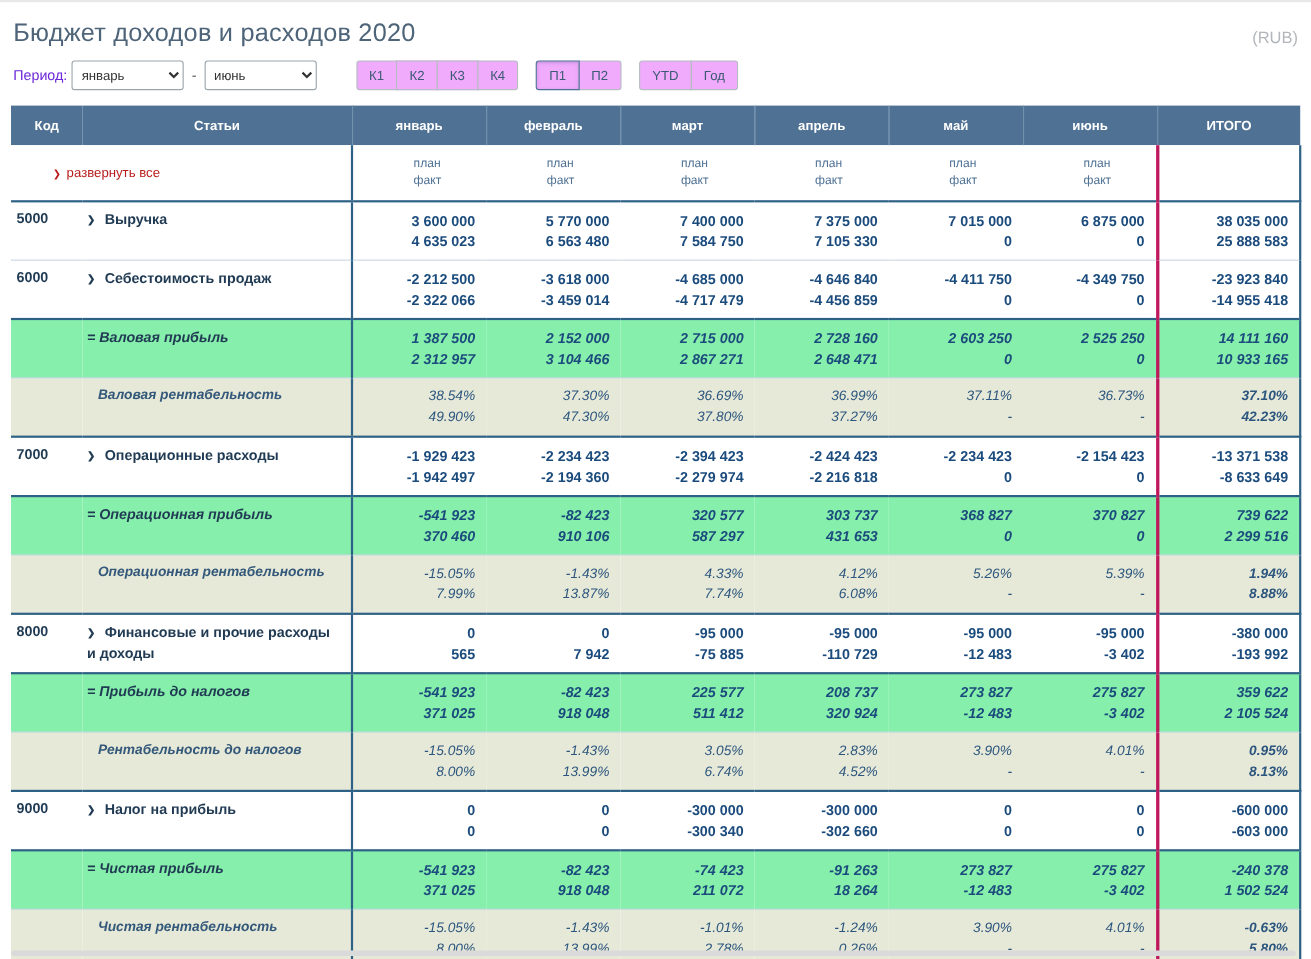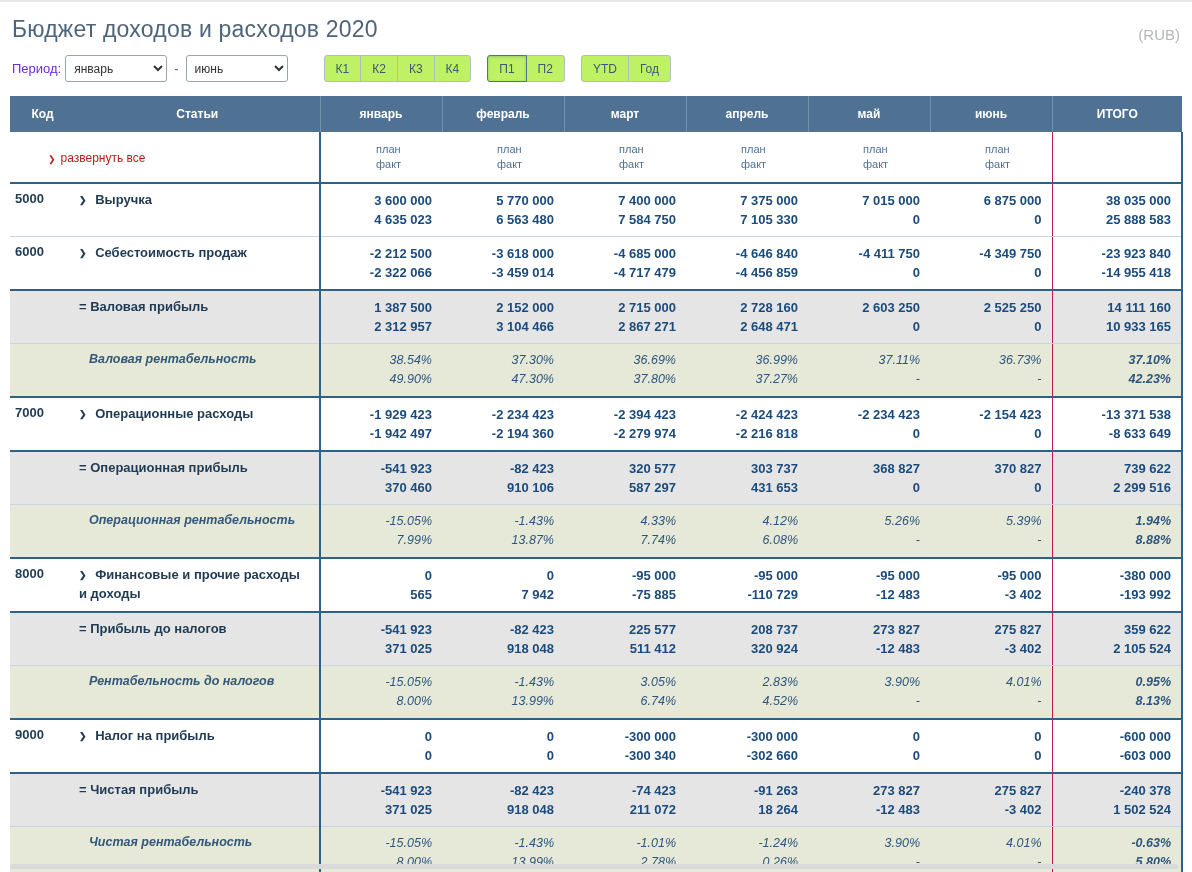--- a/index.html
+++ b/index.html
@@ -33,21 +33,21 @@
     border: 1px solid #9aa4ab; border-radius: 3px; background: #fff;
     font-family: inherit; padding: 0 4px;
   }
   .dash { color: #555; margin: 0 7px; font-size: 13px; }
   .btn-group { display: inline-flex; }
   .grp-quarter { margin-left: 36px; }
   .grp-half { margin-left: 16px; }
   .grp-year { margin-left: 16px; }
   .pbtn {
     height: 27px; padding: 0 11px; font-size: 12px; color: #3c5a73;
-    background: #bef264; border: 1px solid #b4bcc2; margin-left: -1px;
+    background: #f0abfc; border: 1px solid #b4bcc2; margin-left: -1px;
     cursor: pointer; font-family: inherit;
   }
   .pbtn:first-child { margin-left: 0; border-radius: 3px 0 0 3px; }
   .pbtn:last-child { border-radius: 0 3px 3px 0; text-align: center; }
   .pbtn.selected {
     border: 1px solid #4e7194; position: relative; z-index: 1;
     box-shadow: inset 0 1px 3px rgba(40,70,100,.25);
   }
 
   
@@ -71,23 +71,23 @@
     vertical-align: top; padding-top: 7px; padding-bottom: 7px;
     border-bottom: 1px solid #c9d6e2; background: #fff;
   }
   td.code { font-size: 13px; font-weight: bold; color: #1f3a52; padding-left: 5px; }
   td.name { font-size: 13px; font-weight: bold; color: #1f3a52; padding-left: 4px; padding-right: 8px; line-height: 17px; }
   td.name .chev { font-size: 9px; margin-right: 5px; position: relative; top: -1px; }
   td.num { text-align: right; padding-right: 10px; font-weight: bold; color: #1b4b7c; font-size: 13px; }
   td.num div { line-height: 19px; white-space: nowrap; }
 
   td.first-month { border-left: 2px solid #2e6186; }
-  td.total-col { border-left: 1px solid #be185d; border-right: 2px solid #2e6186; }
-
-  tr.row-profit td { background: #e5e5e5; border-top: 2px solid #2e6186; }
+  td.total-col { border-left: 3px solid #be185d; border-right: 2px solid #2e6186; }
+
+  tr.row-profit td { background: #86efac; border-top: 2px solid #2e6186; font-style: italic; }
   tr.row-margin td { background: #e7e9d8; border-bottom: 2px solid #2e6186; }
   tr.row-margin td.name { font-weight: bold; font-style: italic; color: #33587a; font-size: 12.5px; padding-left: 14px; }
   tr.row-margin td.num { font-weight: normal; font-style: italic; color: #2c567e; font-size: 12.5px; }
   tr.row-margin td.total-col { font-weight: bold; }
 
   
   .hscrollbar {
     position: absolute; bottom: 3px; left: 10px; right: 14px; height: 5px;
     background: #dadada; border-radius: 3px;
   }

